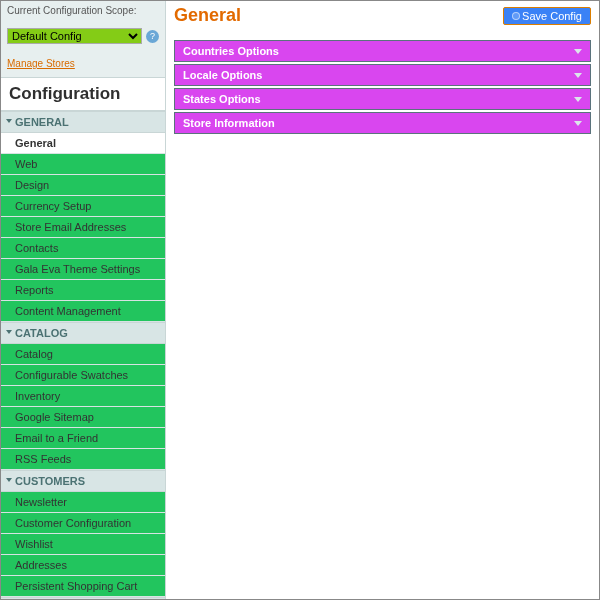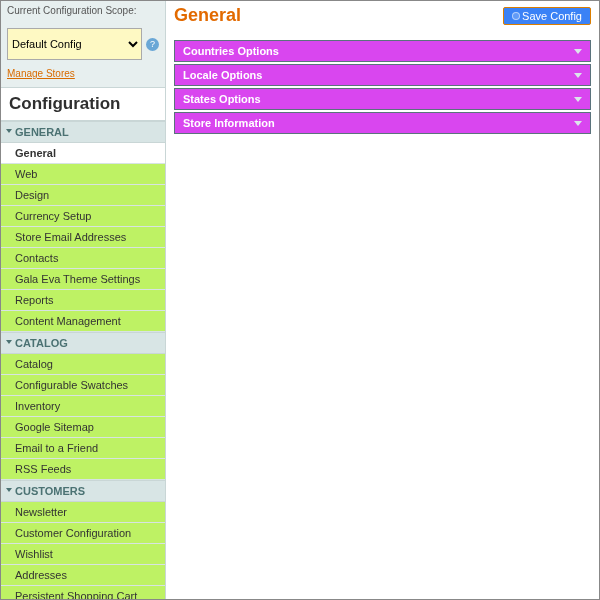--- a/index.html
+++ b/index.html
@@ -24,30 +24,30 @@
   }
   .scope-box {
     padding: 4px 6px 2px 6px;
   }
   .scope-label { font-size: 10px; color: #555; margin-bottom: 12px; }
   .scope-row { display: flex; align-items: center; gap: 4px; }
   .scope-select {
     flex: 1;
     font-size: 11px;
     border: 1px solid #aaa;
-    background: #fef9c3;
-    height: 32px;
+    background: #84cc16;
+    height: 16px;
   }
   .help-icon {
     width: 13px; height: 13px; border-radius: 50%;
     background: #6aa7d6; color: #fff; font-size: 9px;
     display: flex; align-items: center; justify-content: center;
     cursor: help;
   }
-  .manage-link { font-size: 10px; color: #d96b00; text-decoration: underline; margin-top: 8px; display: inline-block; cursor: pointer;}
+  .manage-link { font-size: 10px; color: #d96b00; text-decoration: underline; margin-top: 14px; display: inline-block; cursor: pointer;}
   .config-title {
     background: #fff;
     border-top: 1px solid #c9d6d6;
     border-bottom: 1px solid #c9d6d6;
     font-weight: bold;
     font-size: 17px;
     padding: 6px 8px;
     margin-top: 6px;
   }
   .group-header {
@@ -68,21 +68,21 @@
     width: 0; height: 0;
     border-top: 4px solid #4b7273;
     border-left: 3px solid transparent;
     border-right: 3px solid transparent;
   }
   .nav-item {
     border-bottom: 1px solid #d7e3e3;
     padding: 4px 8px 4px 14px;
     cursor: pointer;
     color: #333;
-    background: #bef264;
+    background: #22c55e;
     white-space: nowrap;
     overflow: hidden;
     text-overflow: ellipsis;
     position: relative;
   }
   .nav-item.active {
     background: #fff;
     font-weight: bold;
   }
   .main {

